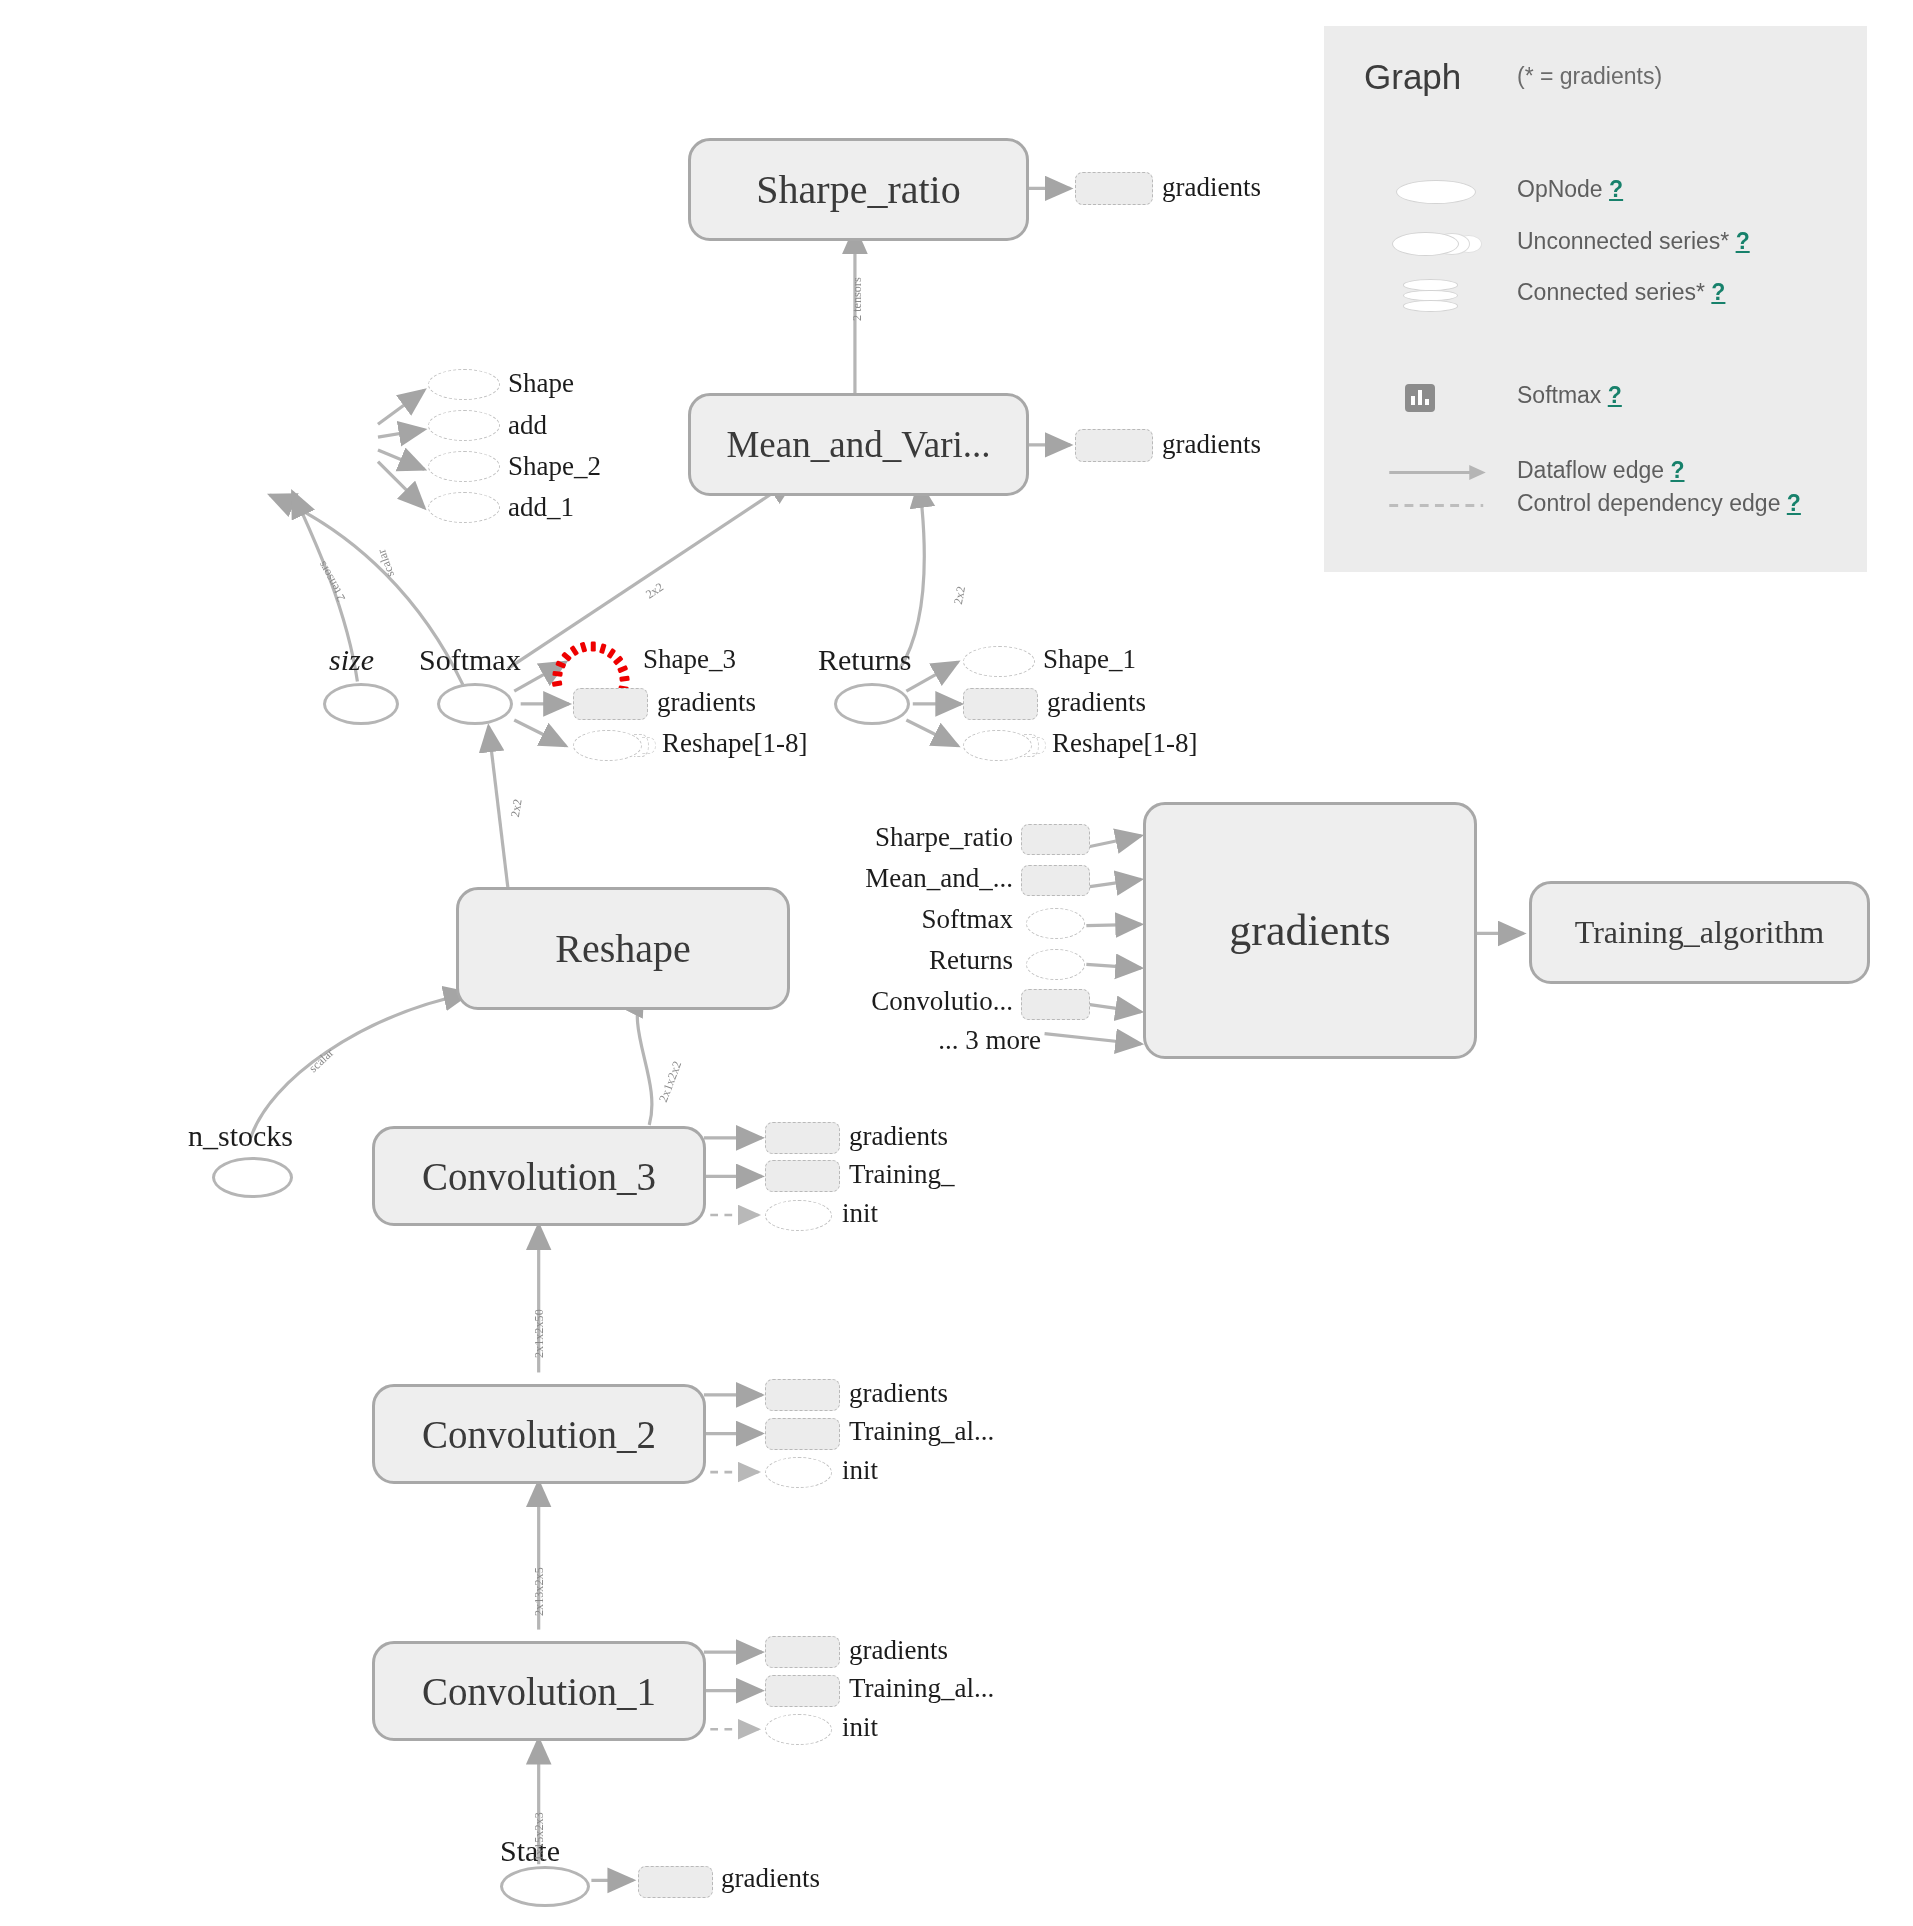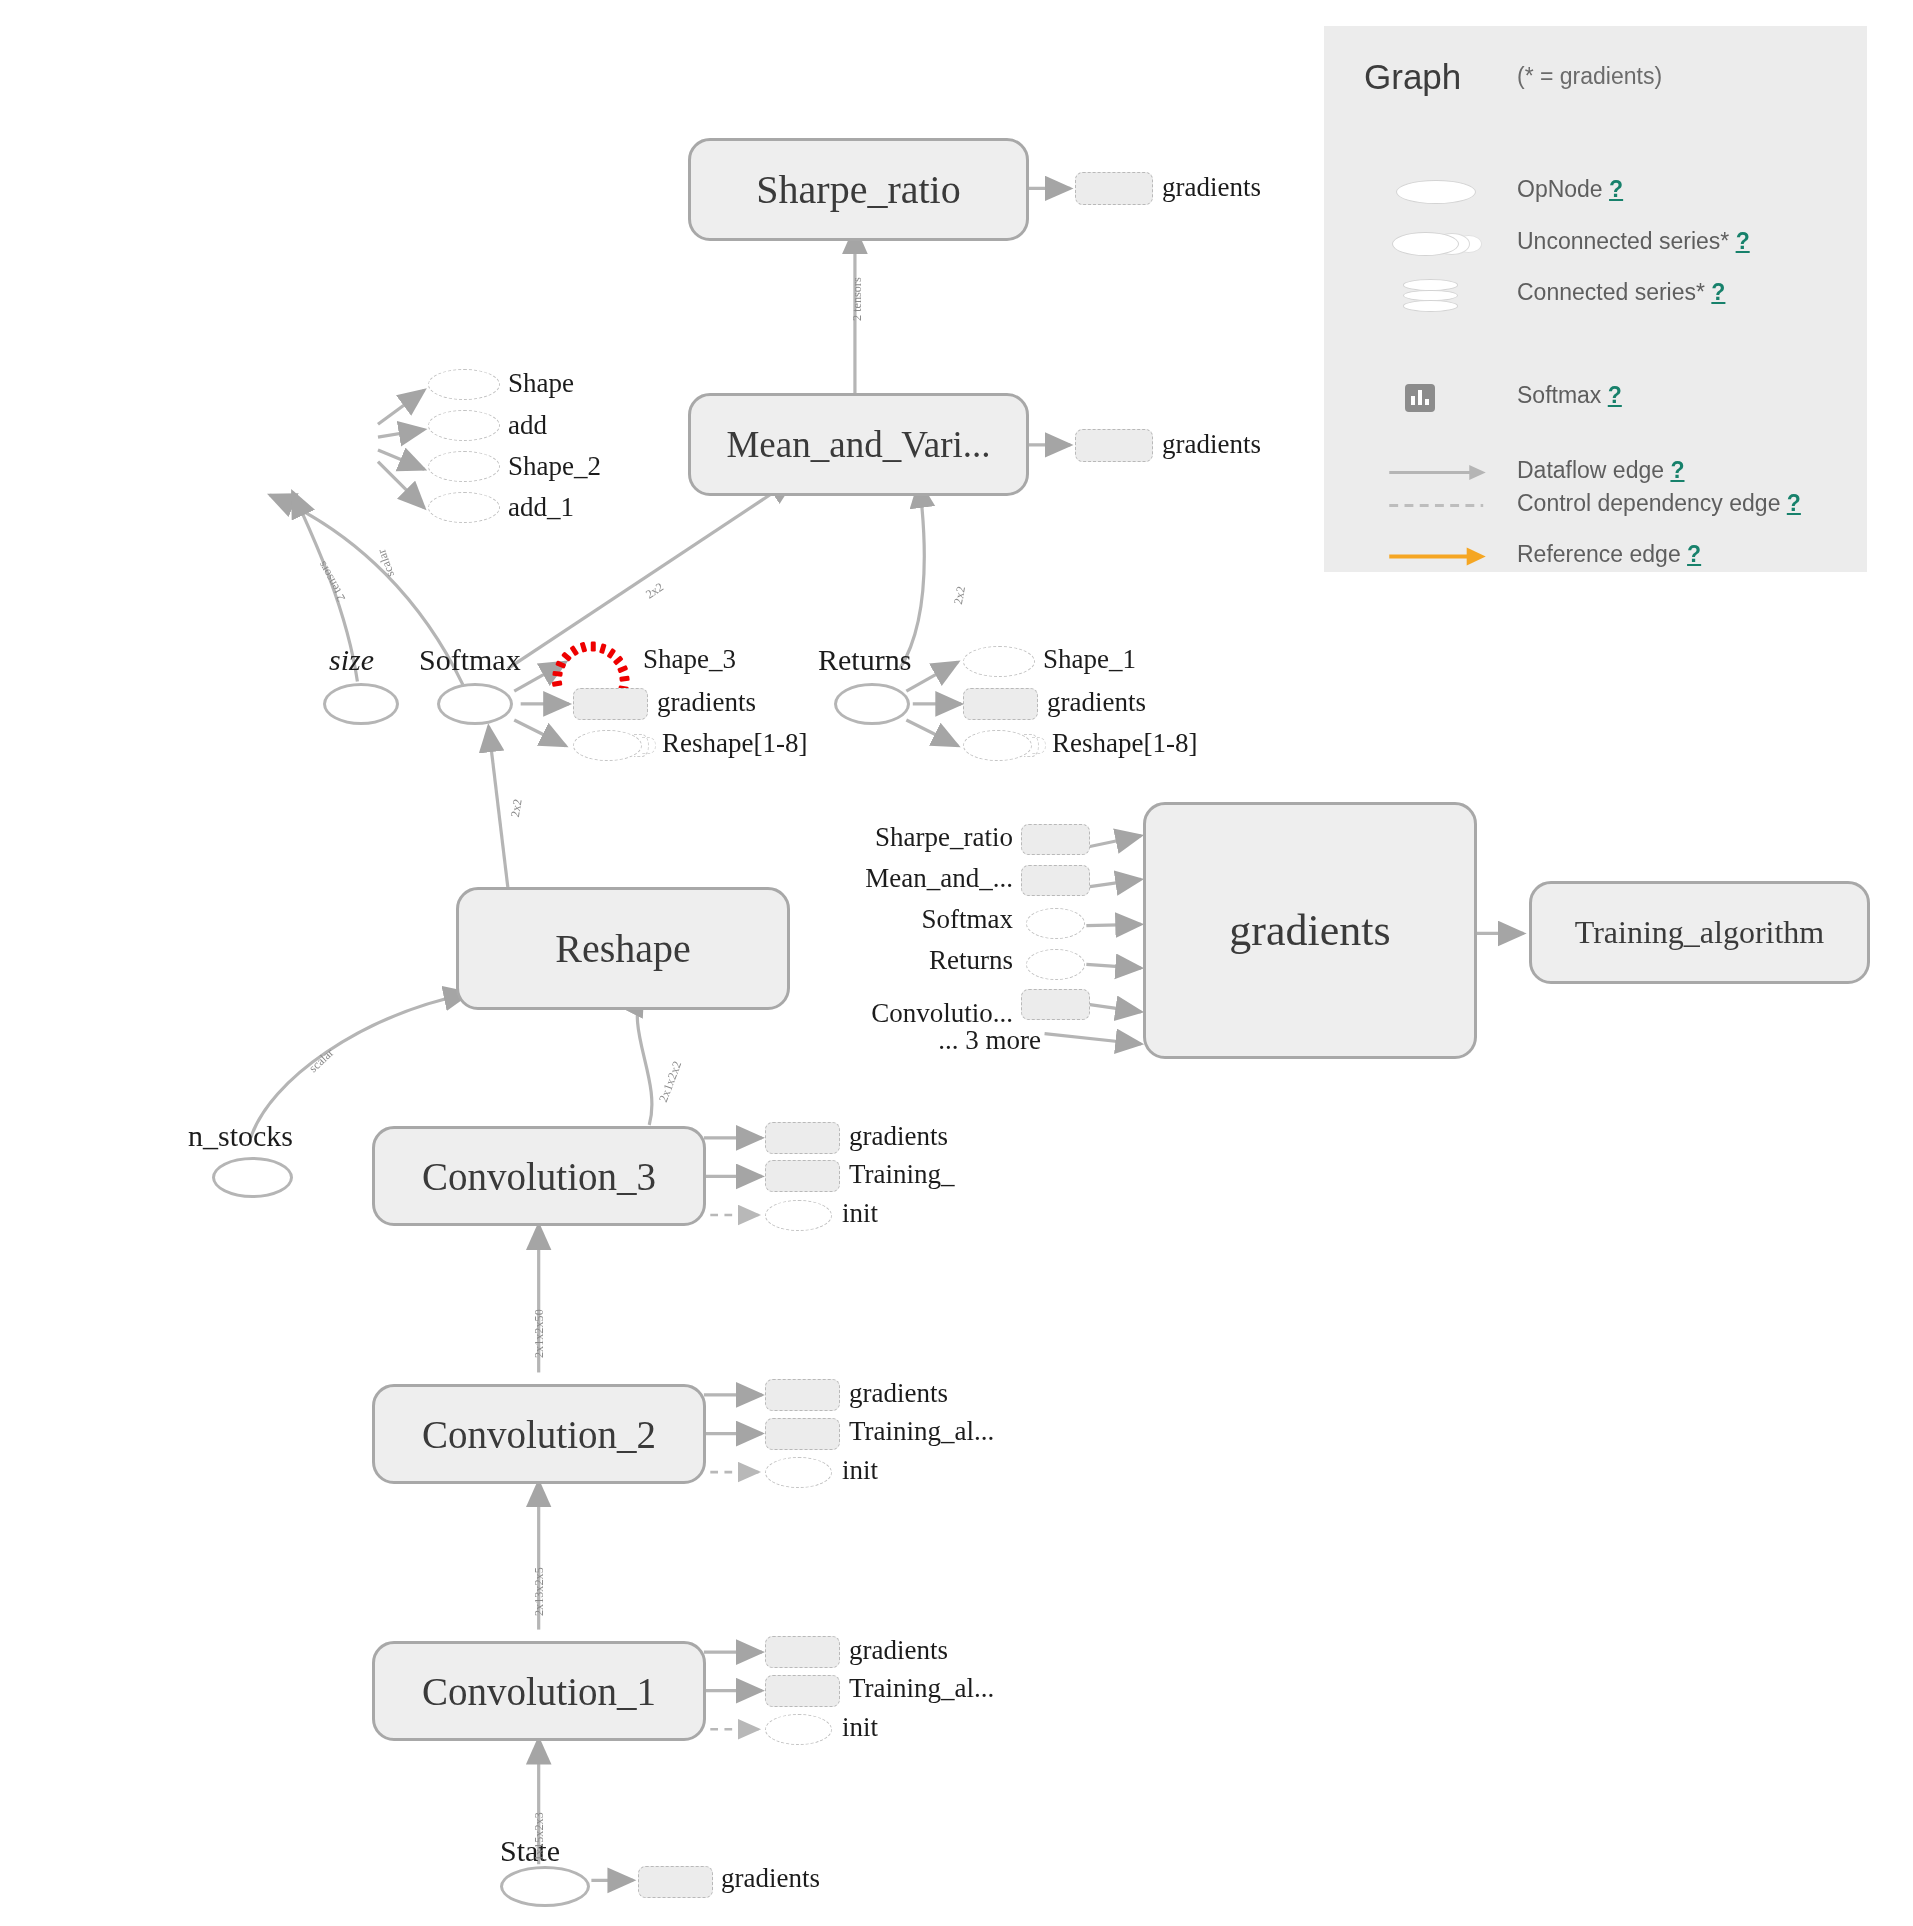--- a/index.html
+++ b/index.html
@@ -227,21 +227,21 @@
 
   <div class="lbl r" style="left:846px;top:863px;width:167px;font-size:27px;">Mean_and_...</div>
   <div class="stub rect" style="left:1021px;top:865px;width:69px;height:31px;"></div>
 
   <div class="lbl r" style="left:859px;top:904px;width:154px;font-size:27px;">Softmax</div>
   <div class="stub ell" style="left:1026px;top:908px;width:59px;height:31px;"></div>
 
   <div class="lbl r" style="left:859px;top:945px;width:154px;font-size:27px;">Returns</div>
   <div class="stub ell" style="left:1026px;top:949px;width:59px;height:31px;"></div>
 
-  <div class="lbl r" style="left:833px;top:986px;width:180px;font-size:27px;margin-top:12px;">Convolutio...</div>
+  <div class="lbl r" style="left:833px;top:986px;width:180px;font-size:27px;">Convolutio...</div>
   <div class="stub rect" style="left:1021px;top:989px;width:69px;height:31px;"></div>
 
   <div class="lbl r" style="left:874px;top:1025px;width:167px;font-size:27px;">... 3 more</div>
 
   <div class="ns-node big" style="left:1529px;top:881px;width:341px;height:103px;font-size:32px;">Training_algorithm</div>
 
   <div class="ns-node big" style="left:372px;top:1126px;width:334px;height:100px;font-size:39px;">Convolution_3</div>
   <div class="stub rect" style="left:765px;top:1122px;width:75px;height:32px;"></div>
   <div class="lbl" style="left:849px;top:1121px;font-size:27px;">gradients</div>
   <div class="stub rect" style="left:765px;top:1160px;width:75px;height:32px;"></div>
@@ -354,28 +354,16 @@
         <svg width="103" height="33" viewBox="0 0 160 52">
           <path d="M4,26 L152,26" stroke="#bdbdbd" stroke-width="5" fill="none" stroke-dasharray="14 10"></path>
         </svg>
       </div>
       <div class="lgtext">
         <span>Control dependency edge</span>
         <span class="qm">?</span>
       </div>
     </div>
 
-    <div class="lgrow" style="top:514px;">
-      <div class="lgicon">
-        <svg width="103" height="33" viewBox="0 0 160 52">
-          <path d="M4,26 L128,26" stroke="#f5a623" stroke-width="6" fill="none"></path>
-          <path d="M126,12 L156,26 L126,40 z" fill="#f5a623"></path>
-        </svg>
-      </div>
-      <div class="lgtext">
-        <span>Reference edge</span>
-        <span class="qm">?</span>
-      </div>
-    </div>
   </div>
 
 </div>
 
 
 </body></html>

